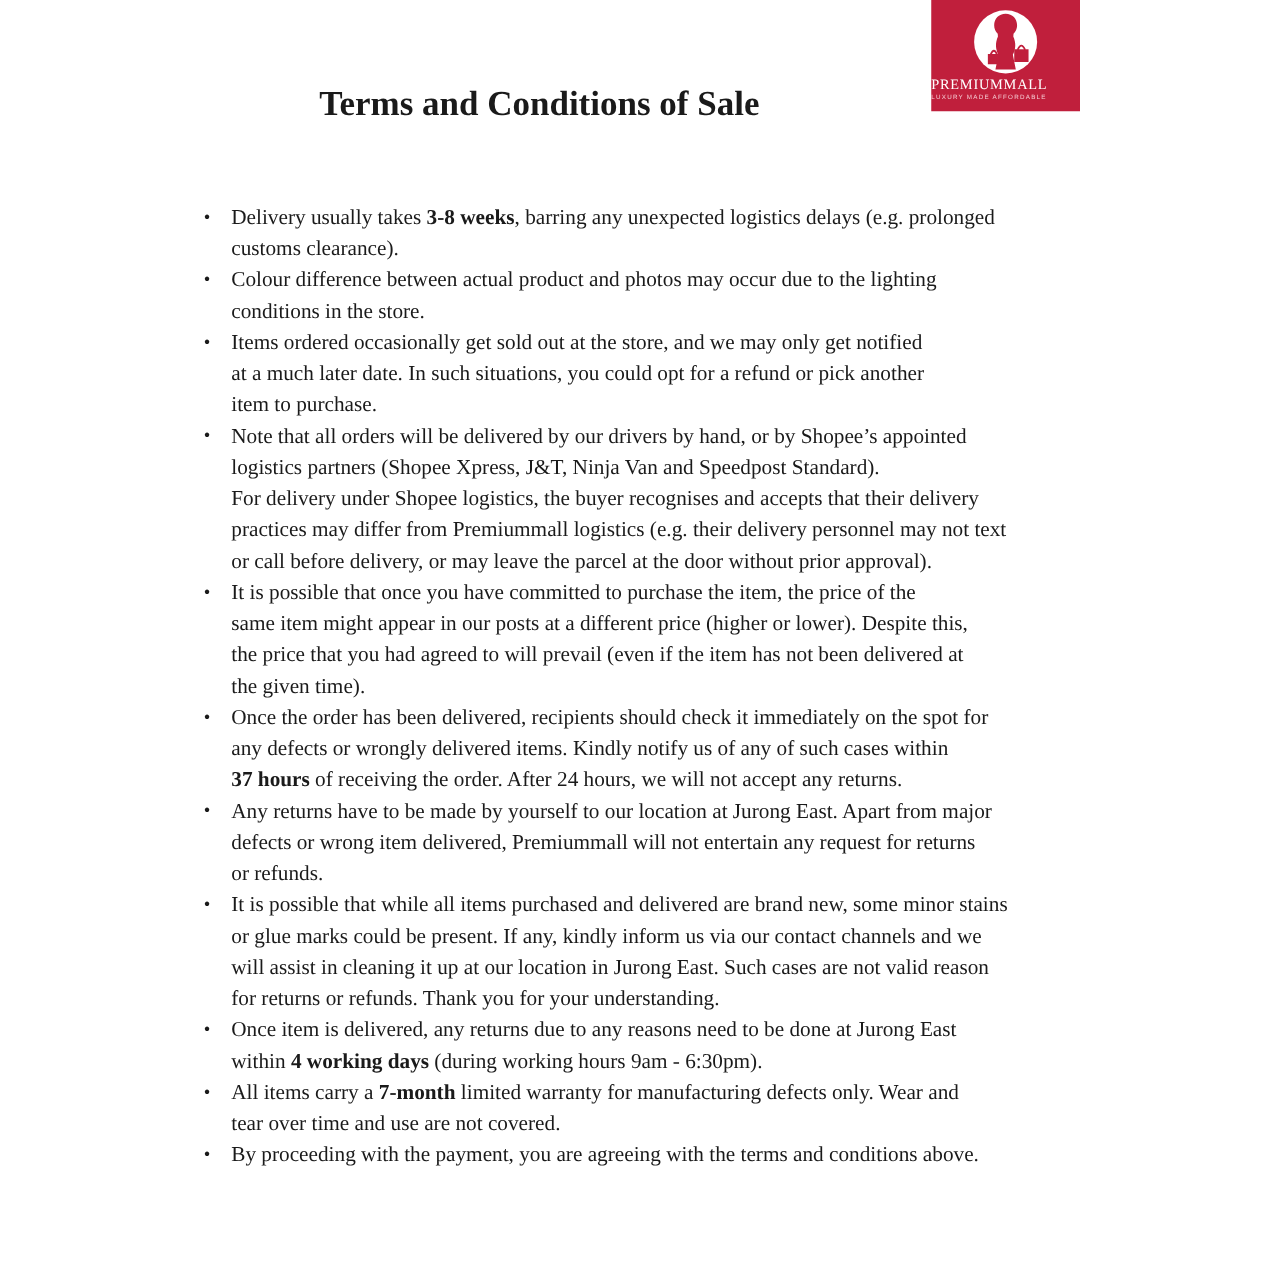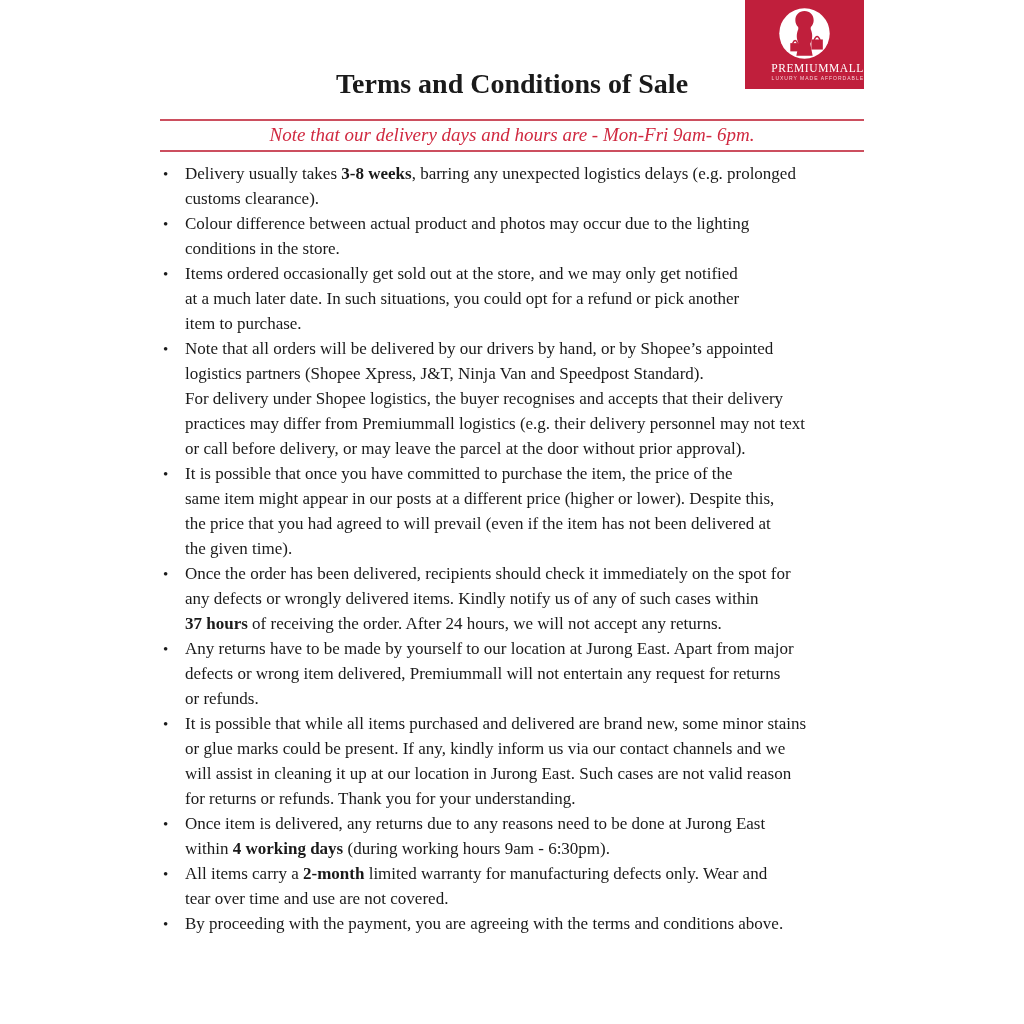--- a/index.html
+++ b/index.html
@@ -17,21 +17,21 @@
   }
 
   
   .logo {
     position: absolute;
     left: 745px;
     top: 0;
     width: 119px;
     height: 89px;
     background: var(--logo-red, #c01f3c);
-    text-align: right;
+    text-align: left;
   }
   .logo-circle {
     width: 55px;
     height: 55px;
     margin: 6px auto 0;
   }
   .logo-name {
     color: #ffffff;
     font-size: 11.5px;
     letter-spacing: 0.6px;
@@ -44,21 +44,21 @@
     letter-spacing: 1px;
     margin-top: 1px;
     font-family: "Liberation Sans", sans-serif;
   }
 
   
   .title {
     position: absolute;
     left: 0;
     top: 68px;
-    width: 1024px;
+    width: 863px;
     margin: 0;
     text-align: center;
     font-size: 28px;
     font-weight: bold;
     color: #1a1a1a;
     font-family: "Liberation Serif", serif;
   }
 
   
   .note-band {
@@ -123,23 +123,20 @@
           <path d="M40.5 37 q3.2 -7.5 6.5 0" fill="none" stroke="#c01f3c" stroke-width="1.6"></path>
         </g>
       </svg>
     </div>
     <div class="logo-name">PREMIUMMALL</div>
     <div class="logo-tagline">LUXURY MADE AFFORDABLE</div>
   </div>
 
   <h1 class="title">Terms and Conditions of Sale</h1>
 
-  <div class="note-band">
-    <div class="note-text">Note that our delivery days and hours are - Mon-Fri 9am- 6pm.</div>
-  </div>
 
   <div class="terms-list">
       <div class="bullet-item">
         <span class="dot">•</span>
         <div class="btext">Delivery usually takes <strong>3-8 weeks</strong>, barring any unexpected logistics delays (e.g. prolonged<br>customs clearance).</div>
       </div>
       <div class="bullet-item">
         <span class="dot">•</span>
         <div class="btext">Colour difference between actual product and photos may occur due to the lighting<br>conditions in the store.</div>
       </div>
@@ -166,21 +163,21 @@
       <div class="bullet-item">
         <span class="dot">•</span>
         <div class="btext">It is possible that while all items purchased and delivered are brand new, some minor stains<br>or glue marks could be present. If any, kindly inform us via our contact channels and we<br>will assist in cleaning it up at our location in Jurong East. Such cases are not valid reason<br>for returns or refunds. Thank you for your understanding.</div>
       </div>
       <div class="bullet-item">
         <span class="dot">•</span>
         <div class="btext">Once item is delivered, any returns due to any reasons need to be done at Jurong East<br>within <strong>4 working days</strong> (during working hours 9am - 6:30pm).</div>
       </div>
       <div class="bullet-item">
         <span class="dot">•</span>
-        <div class="btext">All items carry a <strong>2-month</strong> limited warranty for manufacturing defects only. Wear and<br>tear over time and use are not covered.</div>
+        <div class="btext">All items carry a <strong>7-month</strong> limited warranty for manufacturing defects only. Wear and<br>tear over time and use are not covered.</div>
       </div>
       <div class="bullet-item">
         <span class="dot">•</span>
         <div class="btext">By proceeding with the payment, you are agreeing with the terms and conditions above.</div>
       </div>
     </div>
 
 </div>
 
 </body></html>

